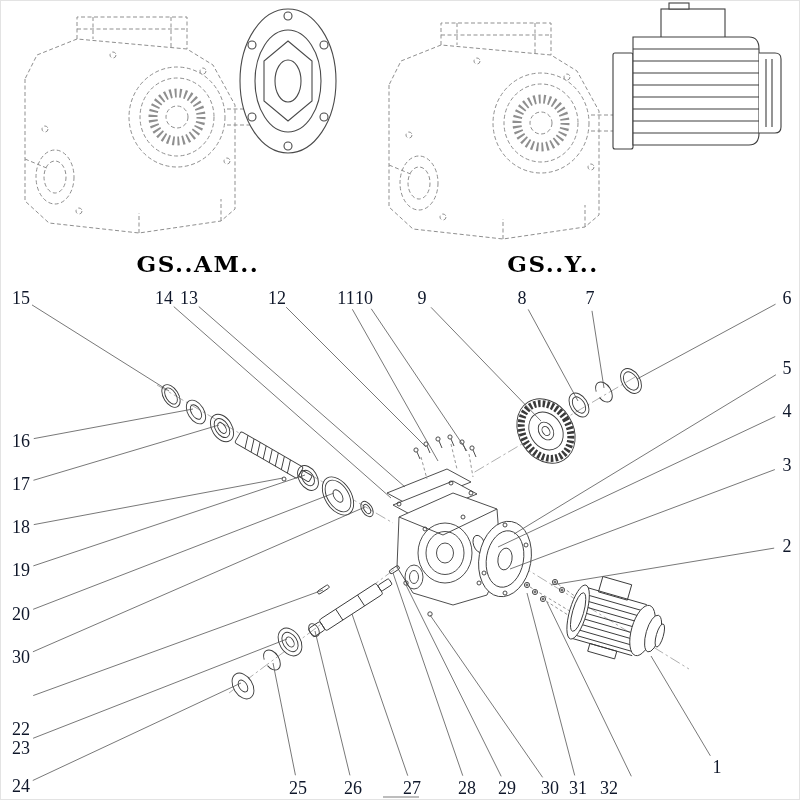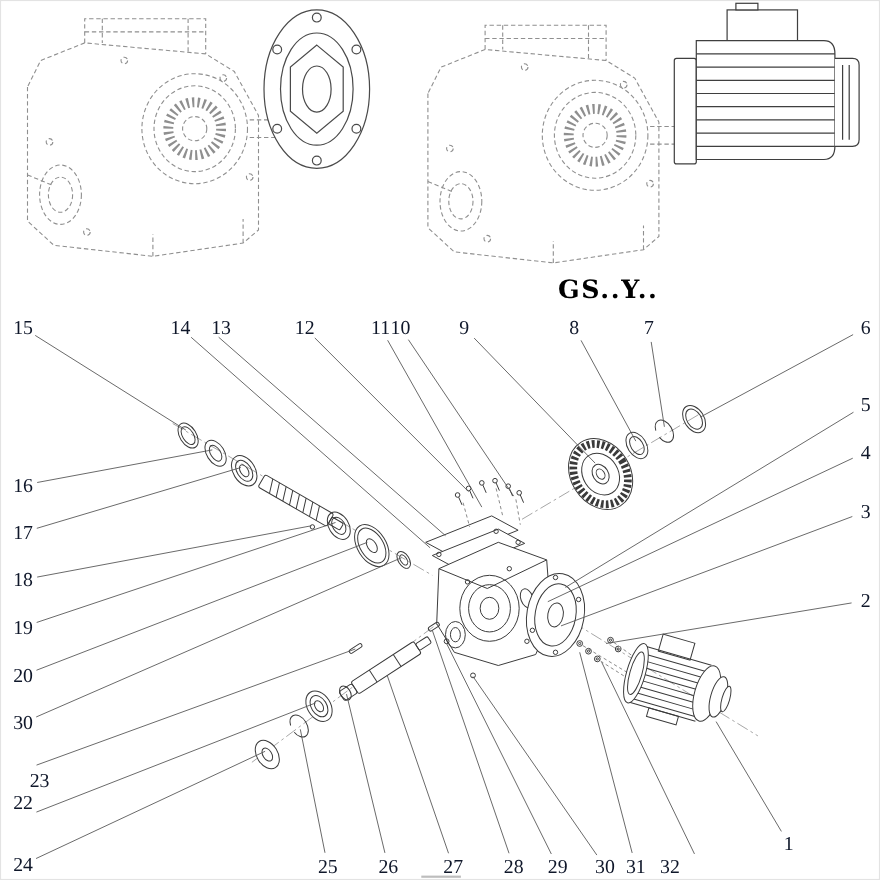--- a/index.html
+++ b/index.html
@@ -280,46 +280,47 @@
         <line x1="348.941806634625" y1="774.3648326746348" x2="314" y2="630"></line>
         <line x1="406.76212111684777" y1="774.7101512388584" x2="351" y2="613"></line>
         <line x1="461.76916975449785" y1="774.7077229353653" x2="392" y2="572"></line>
         <line x1="500.20916855308946" y1="775.3610021413581" x2="405" y2="584"></line>
         <line x1="541.5906411133492" y1="776.3181742717451" x2="429" y2="614"></line>
         <line x1="573.7106393228842" y1="774.4230327051454" x2="526" y2="592"></line>
         <line x1="630.3377079346443" y1="775.2979297315983" x2="546" y2="601"></line>
       </g>
   </svg>
 
+  <div class="model-label" style="left:197px;top:262px;">GS..AM..</div>
   <div class="model-label" style="left:552px;top:262px;">GS..Y..</div>
 
   <div id="callout-layer">
       <div class="callout" style="left: 20px; top: 297px;">15</div>
       <div class="callout" style="left: 163px; top: 297px;">14</div>
-      <div class="callout" style="left: 188px; top: 297px; margin-left: 12px;">13</div>
+      <div class="callout" style="left: 188px; top: 297px;">13</div>
       <div class="callout" style="left: 276px; top: 297px;">12</div>
       <div class="callout" style="left: 345px; top: 297px;">11</div>
       <div class="callout" style="left: 363px; top: 297px;">10</div>
       <div class="callout" style="left: 421px; top: 297px;">9</div>
       <div class="callout" style="left: 521px; top: 297px;">8</div>
       <div class="callout" style="left: 589px; top: 297px;">7</div>
       <div class="callout" style="left: 786px; top: 297px;">6</div>
       <div class="callout" style="left: 786px; top: 367px;">5</div>
       <div class="callout" style="left: 786px; top: 410px;">4</div>
       <div class="callout" style="left: 786px; top: 464px;">3</div>
       <div class="callout" style="left: 786px; top: 545px;">2</div>
       <div class="callout" style="left: 716px; top: 766px;">1</div>
       <div class="callout" style="left: 20px; top: 440px;">16</div>
       <div class="callout" style="left: 20px; top: 483px;">17</div>
       <div class="callout" style="left: 20px; top: 526px;">18</div>
       <div class="callout" style="left: 20px; top: 569px;">19</div>
       <div class="callout" style="left: 20px; top: 613px;">20</div>
       <div class="callout" style="left: 20px; top: 656px;">30</div>
       <div class="callout" style="left: 20px; top: 699px; margin-top: 29px;">22</div>
-      <div class="callout" style="left: 20px; top: 708px; margin-left: 15px;">23</div>
+      <div class="callout" style="left: 20px; top: 747px;">23</div>
       <div class="callout" style="left: 20px; top: 785px;">24</div>
       <div class="callout" style="left: 297px; top: 787px;">25</div>
       <div class="callout" style="left: 352px; top: 787px;">26</div>
       <div class="callout" style="left: 411px; top: 787px;">27</div>
       <div class="callout" style="left: 466px; top: 787px;">28</div>
       <div class="callout" style="left: 506px; top: 787px;">29</div>
       <div class="callout" style="left: 549px; top: 787px;">30</div>
       <div class="callout" style="left: 577px; top: 787px;">31</div>
       <div class="callout" style="left: 608px; top: 787px; text-align: right;">32</div>
     </div>

